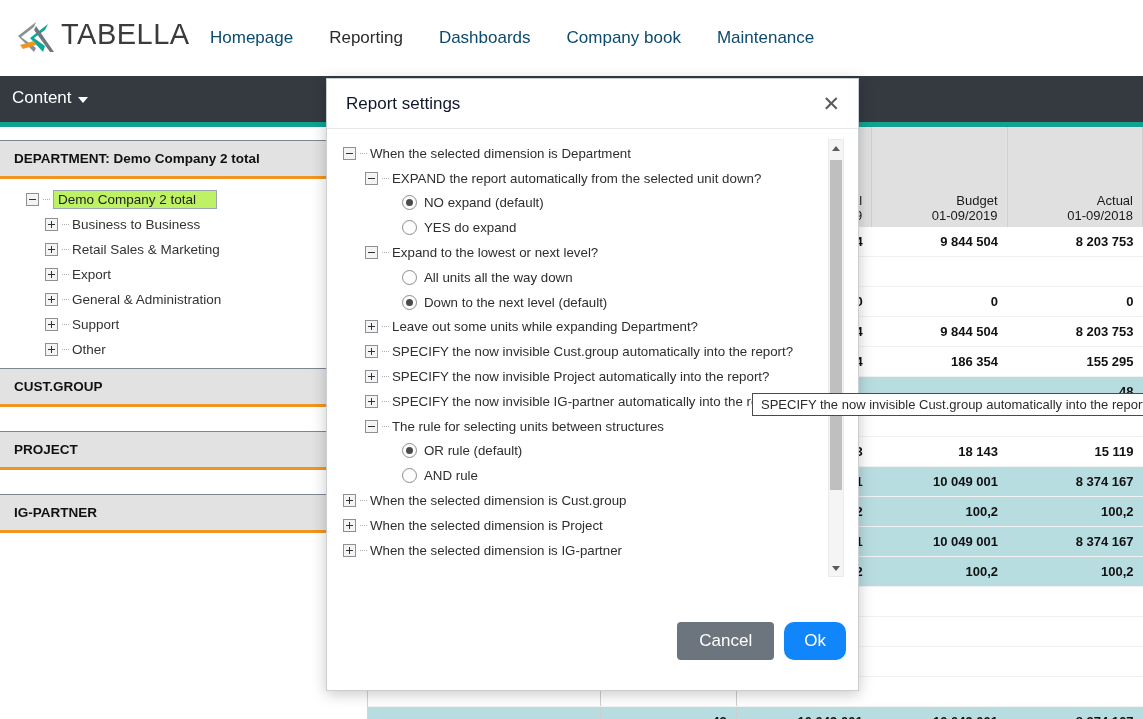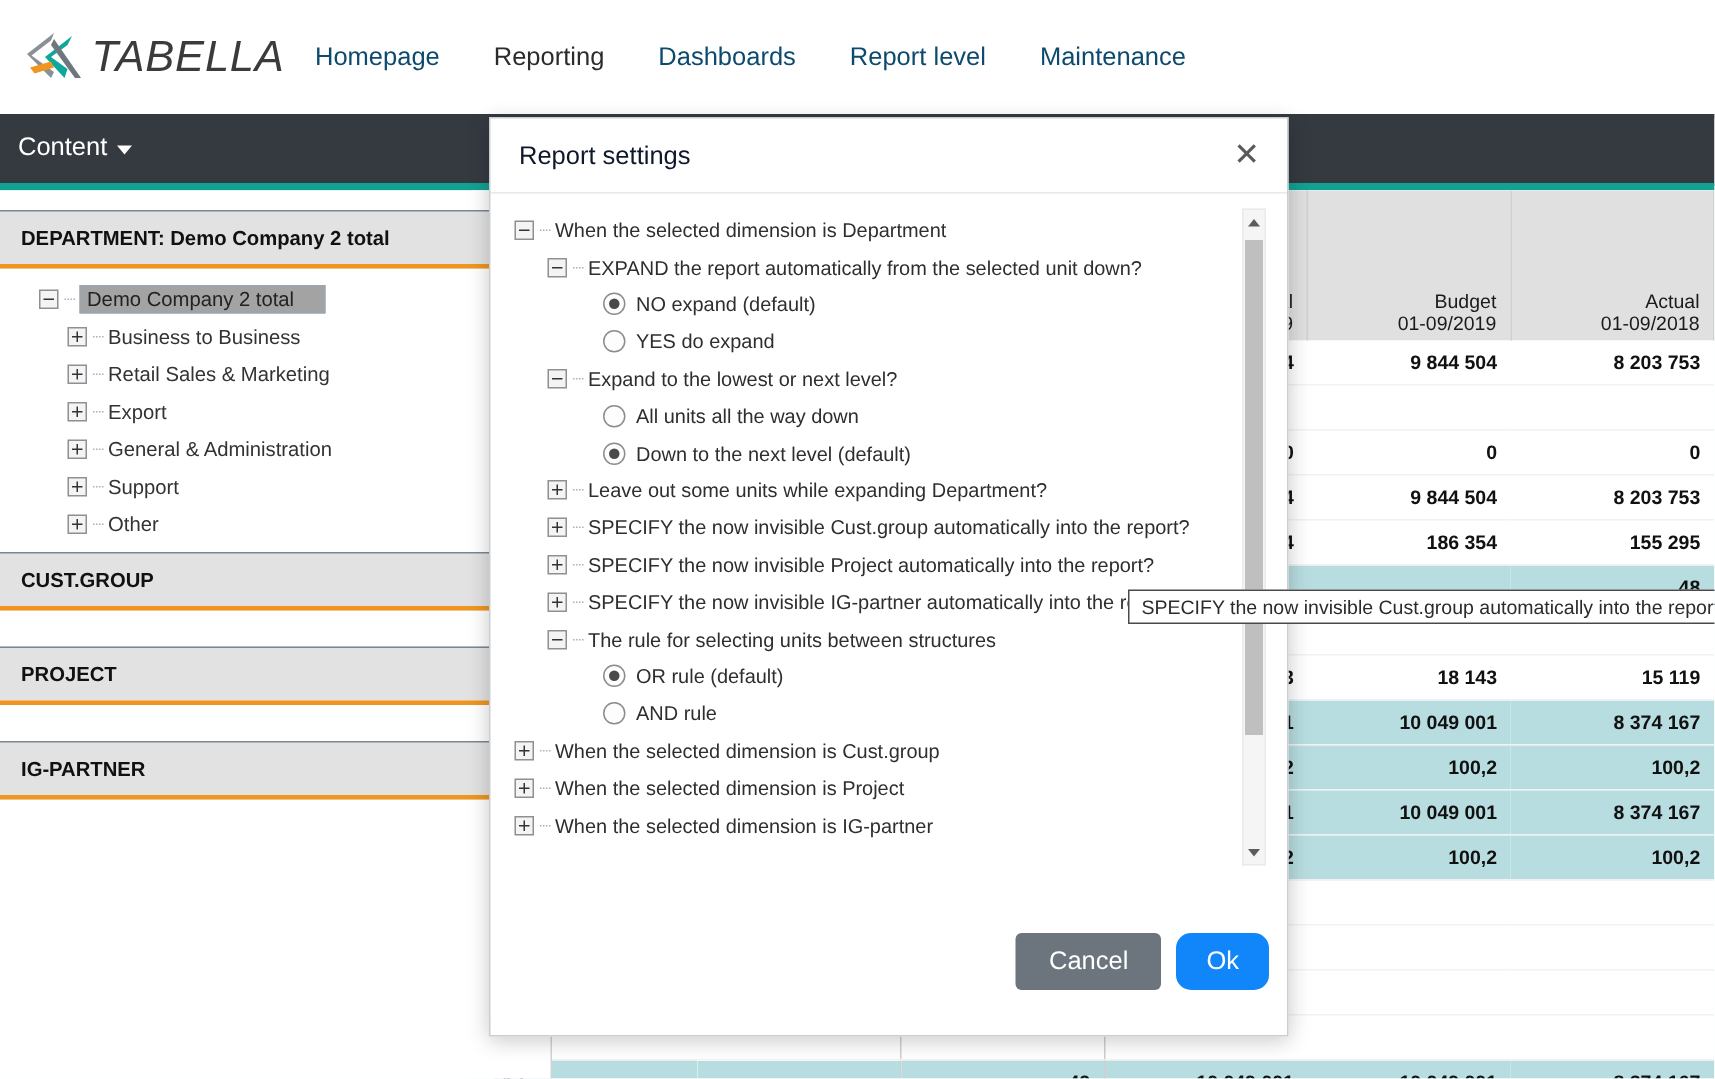--- a/index.html
+++ b/index.html
@@ -20,24 +20,23 @@
     position: absolute;
     left: 0; top: 0;
     width: 1143px; height: 76px;
     background: #ffffff;
     display: flex;
     align-items: center;
     box-sizing: border-box;
   }
   #logo-wrap {
     display: flex;
-    align-items: center;
+    align-items: flex-start;
     margin-left: 14px;
     width: 160px;
-    font-style: italic;
   }
   #logo-mark { width: 46px; height: 40px; flex: none; }
   #logo-text {
     font-size: 29px;
     letter-spacing: 0.5px;
     color: #3b3b3b;
     font-family: "Liberation Sans", sans-serif;
     margin-left: 1px;
   }
   .navlink {
@@ -154,21 +153,21 @@
     background: #333;
   }
   .dotted-lead {
     width: 7px;
     border-top: 1px dotted #aab0b5;
     margin-right: 3px;
     flex: none;
   }
   .node-selected {
     border: 1px solid #9aa6b4;
-    background: #a3a3a3;
+    background: #bef264;
     padding: 1px 20px 1px 4px;
     color: #222;
     text-align: right;
   }
 
   
   #report-area {
     position: absolute;
     left: 314px; top: 127px;
     width: 829px; height: 592px;
@@ -385,21 +384,21 @@
       <path d="M4 18 L22 4 L20 9 L7 19 L22 30 L20 34 Z" fill="#8a9096"></path>
       <path d="M16 20 L34 6 L31 12 L20 20 L31 28 L29 34 Z" fill="#10a79b"></path>
       <path d="M6 27 L20 23 L22 27 L9 31 Z" fill="#f0951f"></path>
       <path d="M22 8 L40 34 L36 34 L20 12 Z" fill="#6f767c"></path>
     </svg>
     <span id="logo-text">TABELLA</span>
   </div>
   <div class="navlink">Homepage</div>
   <div class="navlink active">Reporting</div>
   <div class="navlink">Dashboards</div>
-  <div class="navlink">Report level</div>
+  <div class="navlink">Company book</div>
   <div class="navlink">Maintenance</div>
 </div>
 
 <div id="header-band-top-edge"></div>
 <div id="header-band"></div>
 <div id="teal-rule"></div>
 <div id="content-menu">
   <span>Content</span>
   <span class="caret-down"></span>
 </div>

